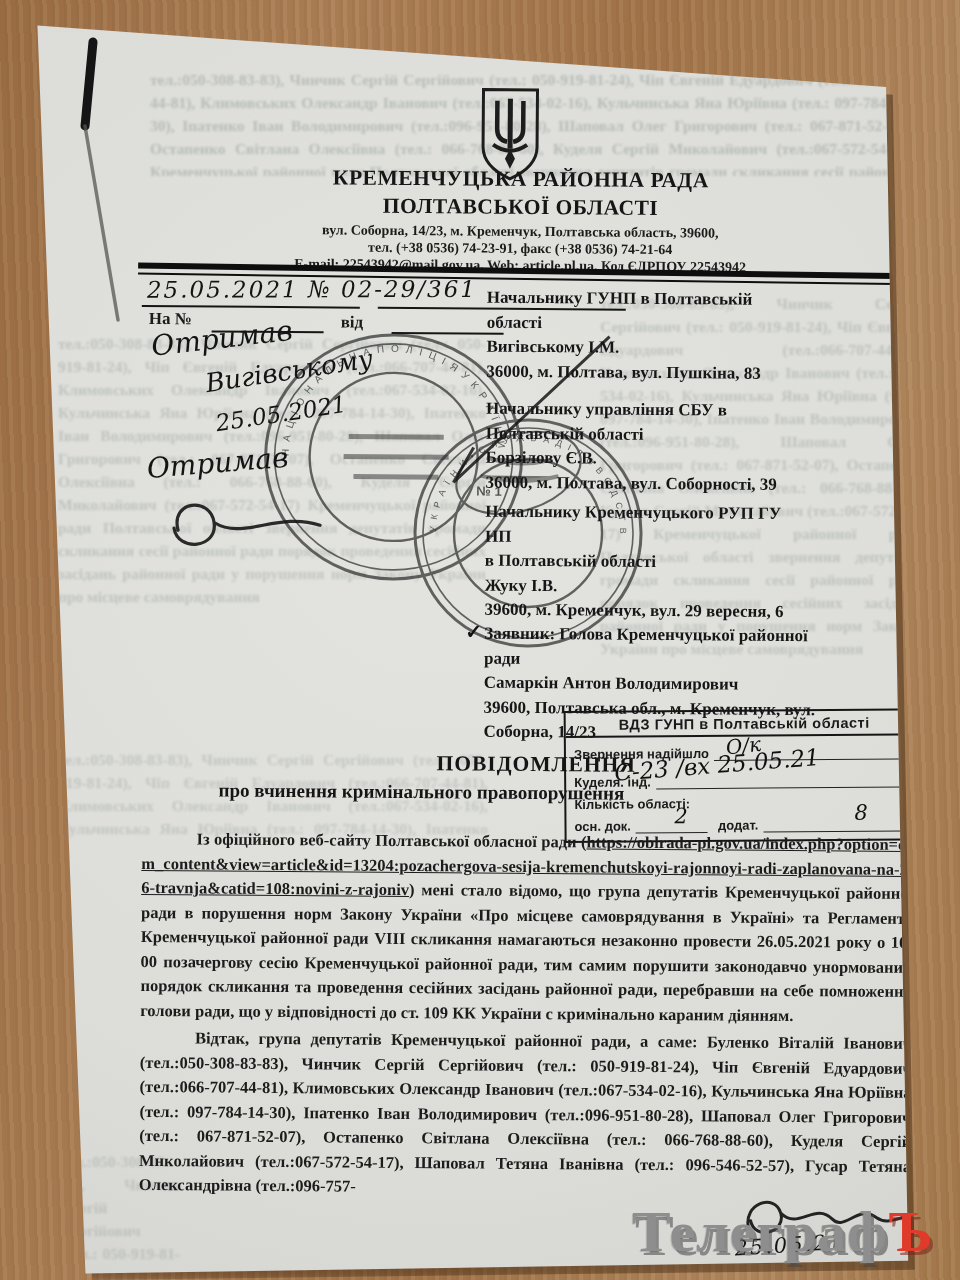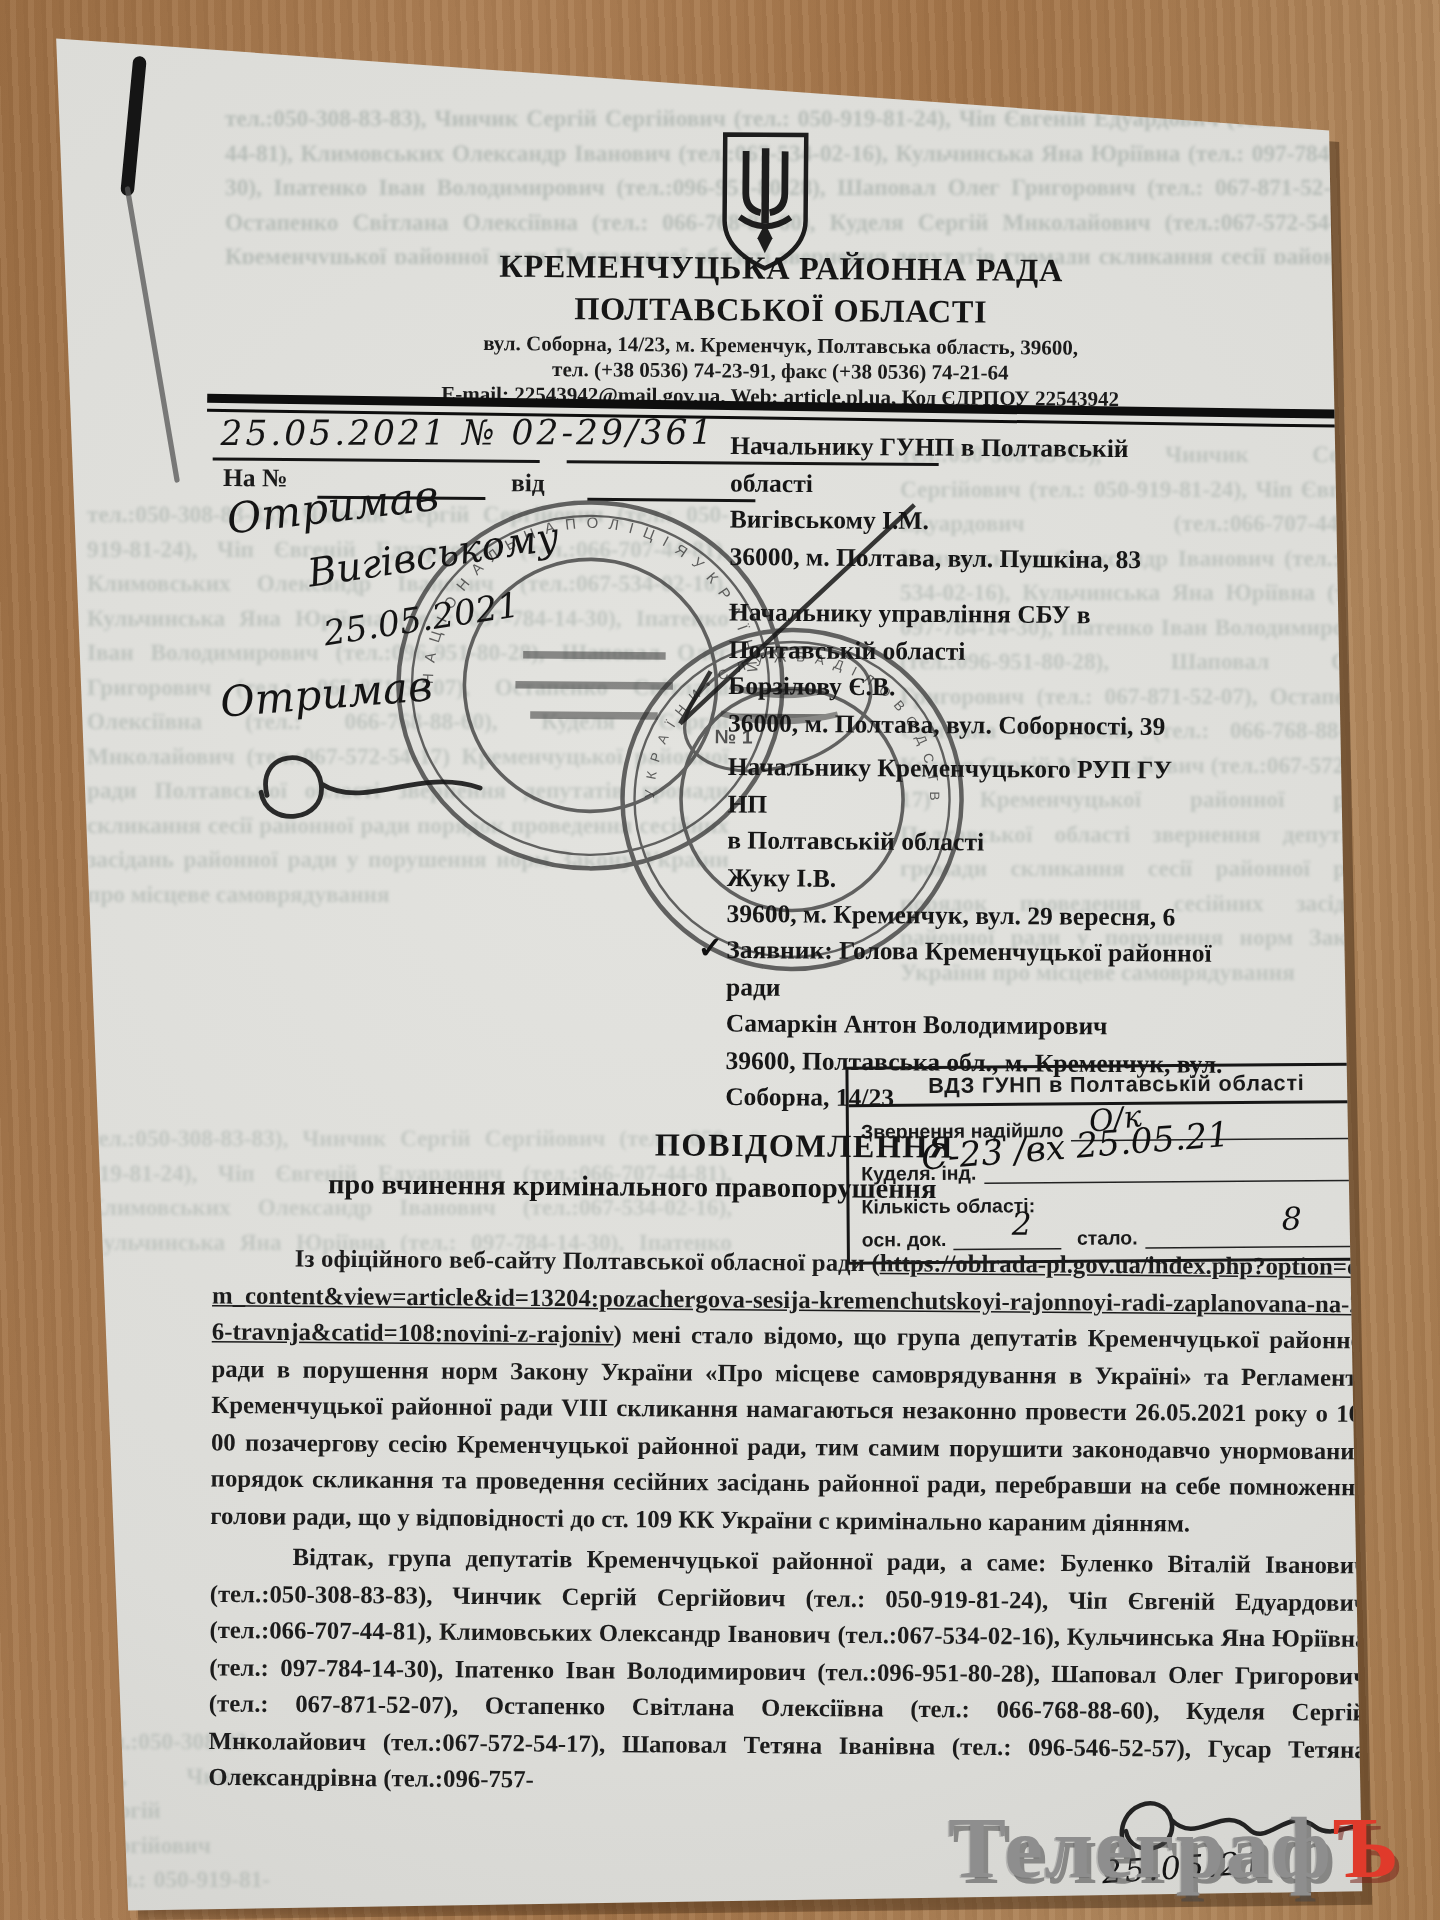--- a/index.html
+++ b/index.html
@@ -188,21 +188,21 @@
         <span>Куделя. інд.</span>
           <span class="rb-line"></span>
       </div>
       <span class="rb-hw" style="left:48px;top:40px;font-size:23px;transform:rotate(-4deg);white-space:nowrap;">С-23 /вх  25.05.21</span>
       <div class="rb-row" style="top:84px;">
         <span>Кількість області:</span>
       </div>
       <div class="rb-row" style="top:106px;">
         <span>осн. док.</span>
           <span class="rb-line short"></span>
-        <span style="margin-left:10px;">стало.</span>
+        <span style="margin-left:10px;">додат.</span>
           <span class="rb-line"></span>
       </div>
       <span class="rb-hw" style="left:108px;top:92px;font-size:21px;">2</span>
       <span class="rb-hw" style="left:288px;top:90px;font-size:21px;">8</span>
     </div>
 
     <div class="abs title1">ПОВІДОМЛЕННЯ</div>
     <div class="abs title2">про вчинення кримінального правопорушення</div>
 
     <div class="abs bodytext">

